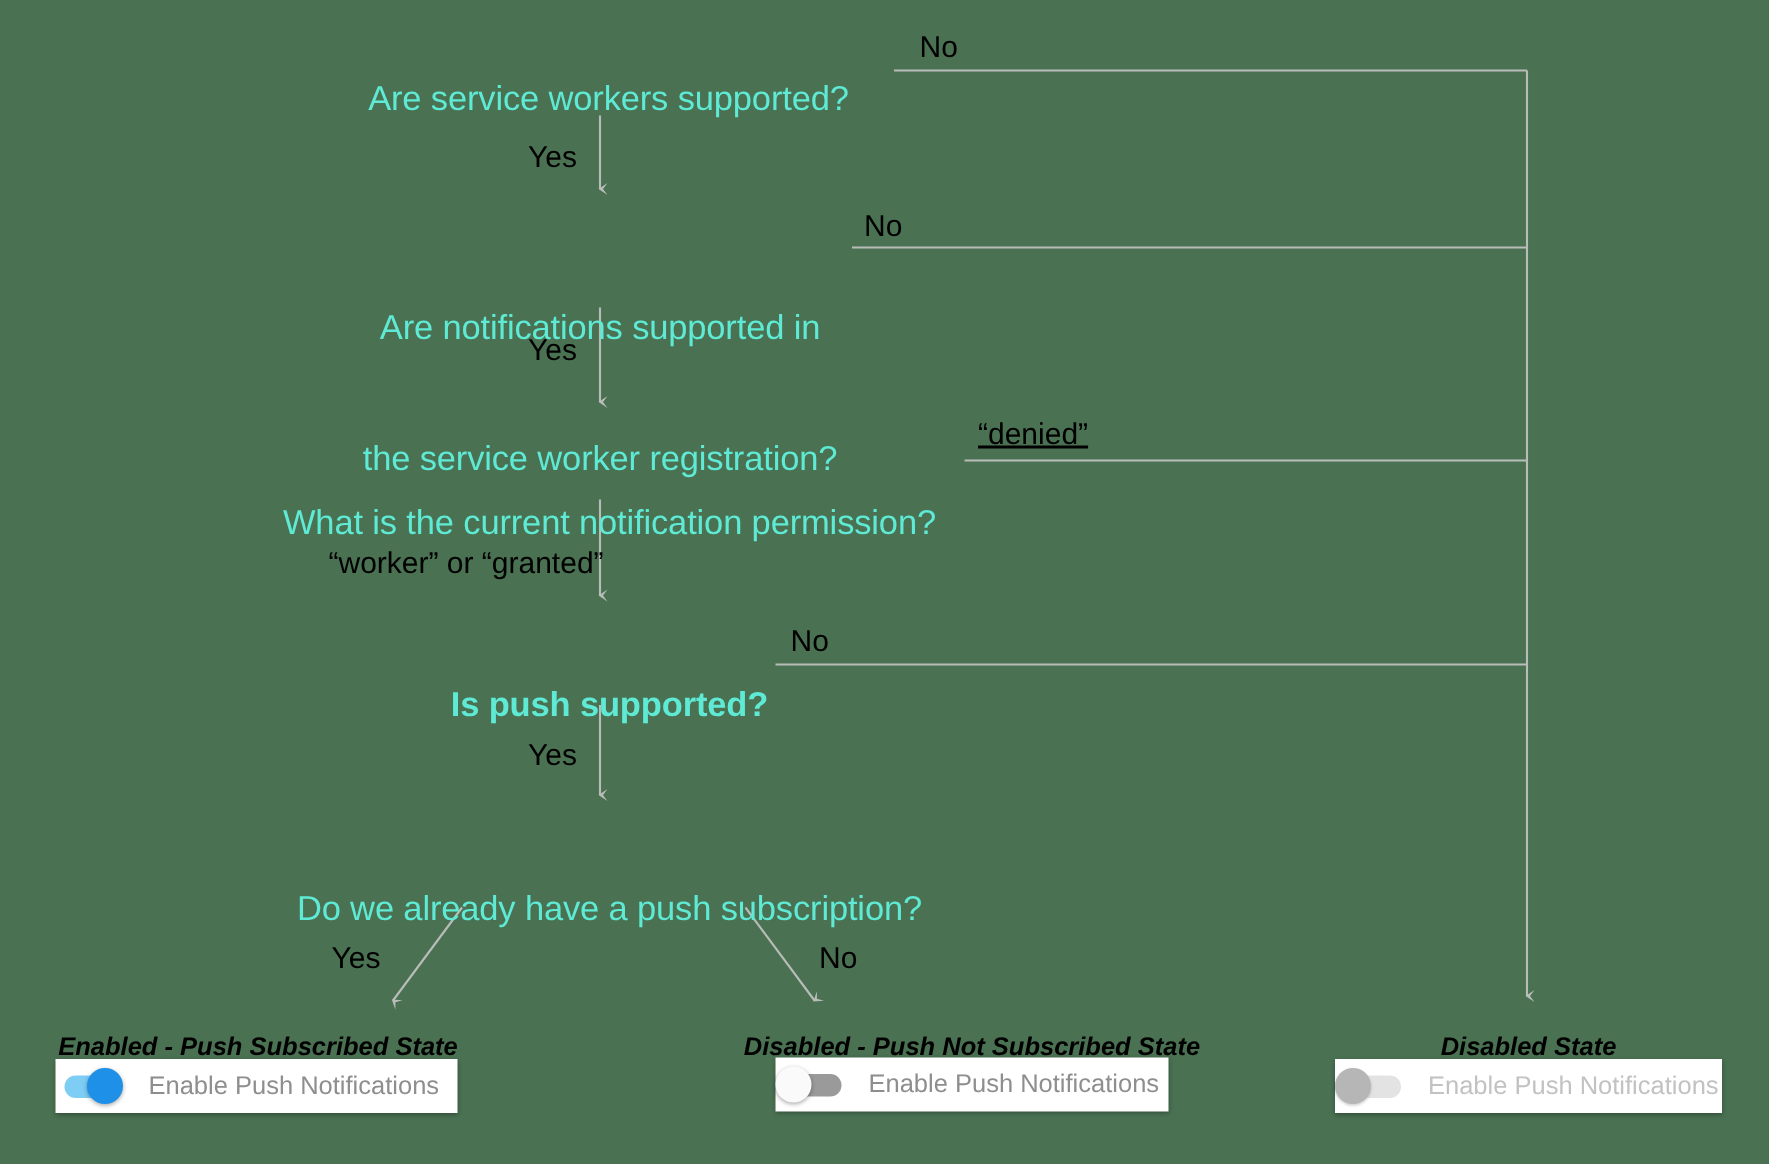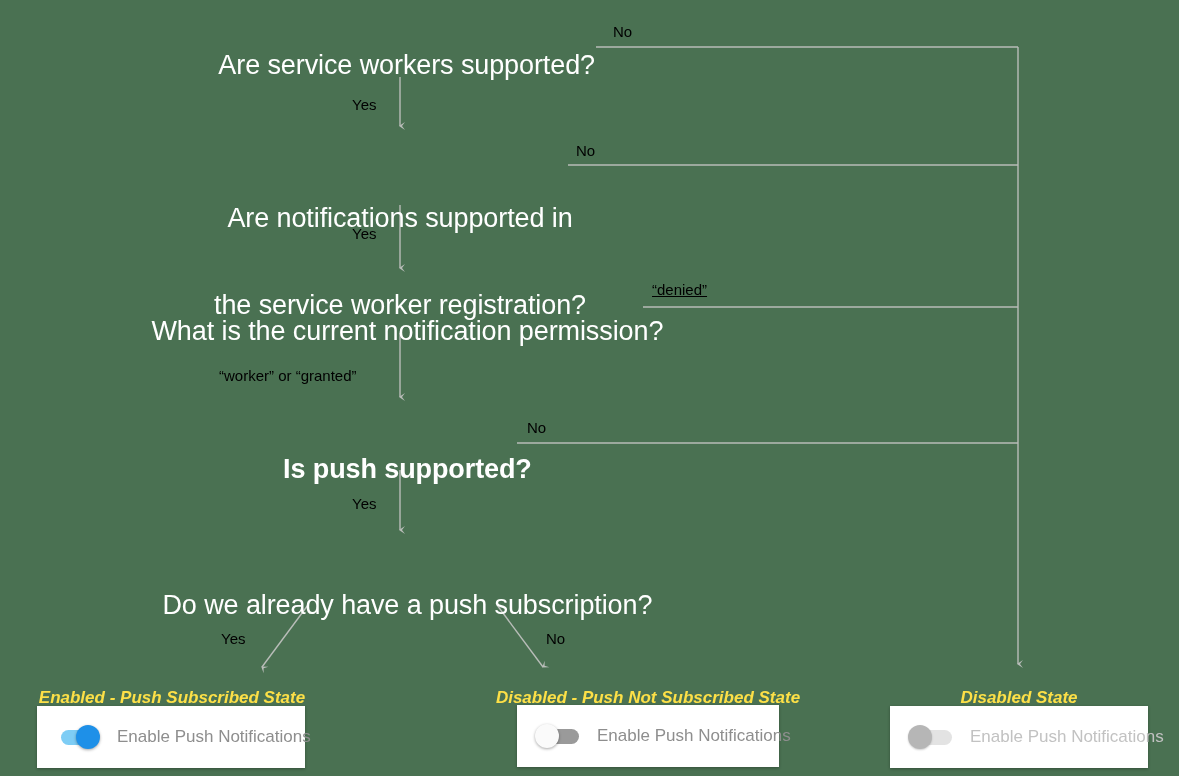--- a/index.html
+++ b/index.html
@@ -15,58 +15,58 @@
     position: relative;
   }
   #canvas {
     position: absolute;
     left: 0; top: 0;
     width: 1179px;
     height: 776px;
   }
   .node {
     position: absolute;
-    color: #ffffff;
-    font-size: 27px;
+    color: #5eead4;
+    font-size: 23px;
     font-weight: 400;
     line-height: 29px;
     white-space: pre;
     letter-spacing: -0.1px;
   }
   .node.center {
     text-align: center;
     transform: translateX(-50%);
   }
   .edge-label {
     position: absolute;
     color: #000000;
-    font-size: 15px;
+    font-size: 20px;
     line-height: 20px;
     white-space: pre;
   }
   .state-label {
     position: absolute;
-    color: #fde047;
+    color: #000000;
     font-size: 17px;
     font-style: italic;
     font-weight: 700;
     white-space: pre;
     transform: translateX(-50%);
     text-align: center;
   }
   .toggle-card {
     position: absolute;
     background: #ffffff;
     box-shadow: 0 1px 3px rgba(0,0,0,0.30);
     display: flex;
     align-items: center;
     transform: translateX(-50%);
-    height: 62px;
+    height: 36px;
     box-sizing: border-box;
-    padding-left: 18px;
+    padding-left: 0;
     padding-right: 20px;
   }
   .switch {
     position: relative;
     width: 46px;
     height: 24px;
     flex: 0 0 auto;
     margin-right: 16px;
   }
   .track {
@@ -137,21 +137,21 @@
 
 <div class="node center" style="left:400px; top:22px;">
   <span>Are service workers supported?</span>
 </div>
 
 <div class="node center" style="left:400px; top:146px;">
   <div>Are notifications supported in</div>
   <div>the service worker registration?</div>
 </div>
 
-<div class="node center" style="left:400px; top:288px;">
+<div class="node center" style="left:400px; top:305px;">
   <span>What is the current notification permission?</span>
 </div>
 
 <div class="node center" style="left:400px; top:426px;font-weight:bold;">
   <span>Is push supported?</span>
 </div>
 
 <div class="node center" style="left:400px; top:562px;">
   <span>Do we already have a push subscription?</span>
 </div>

